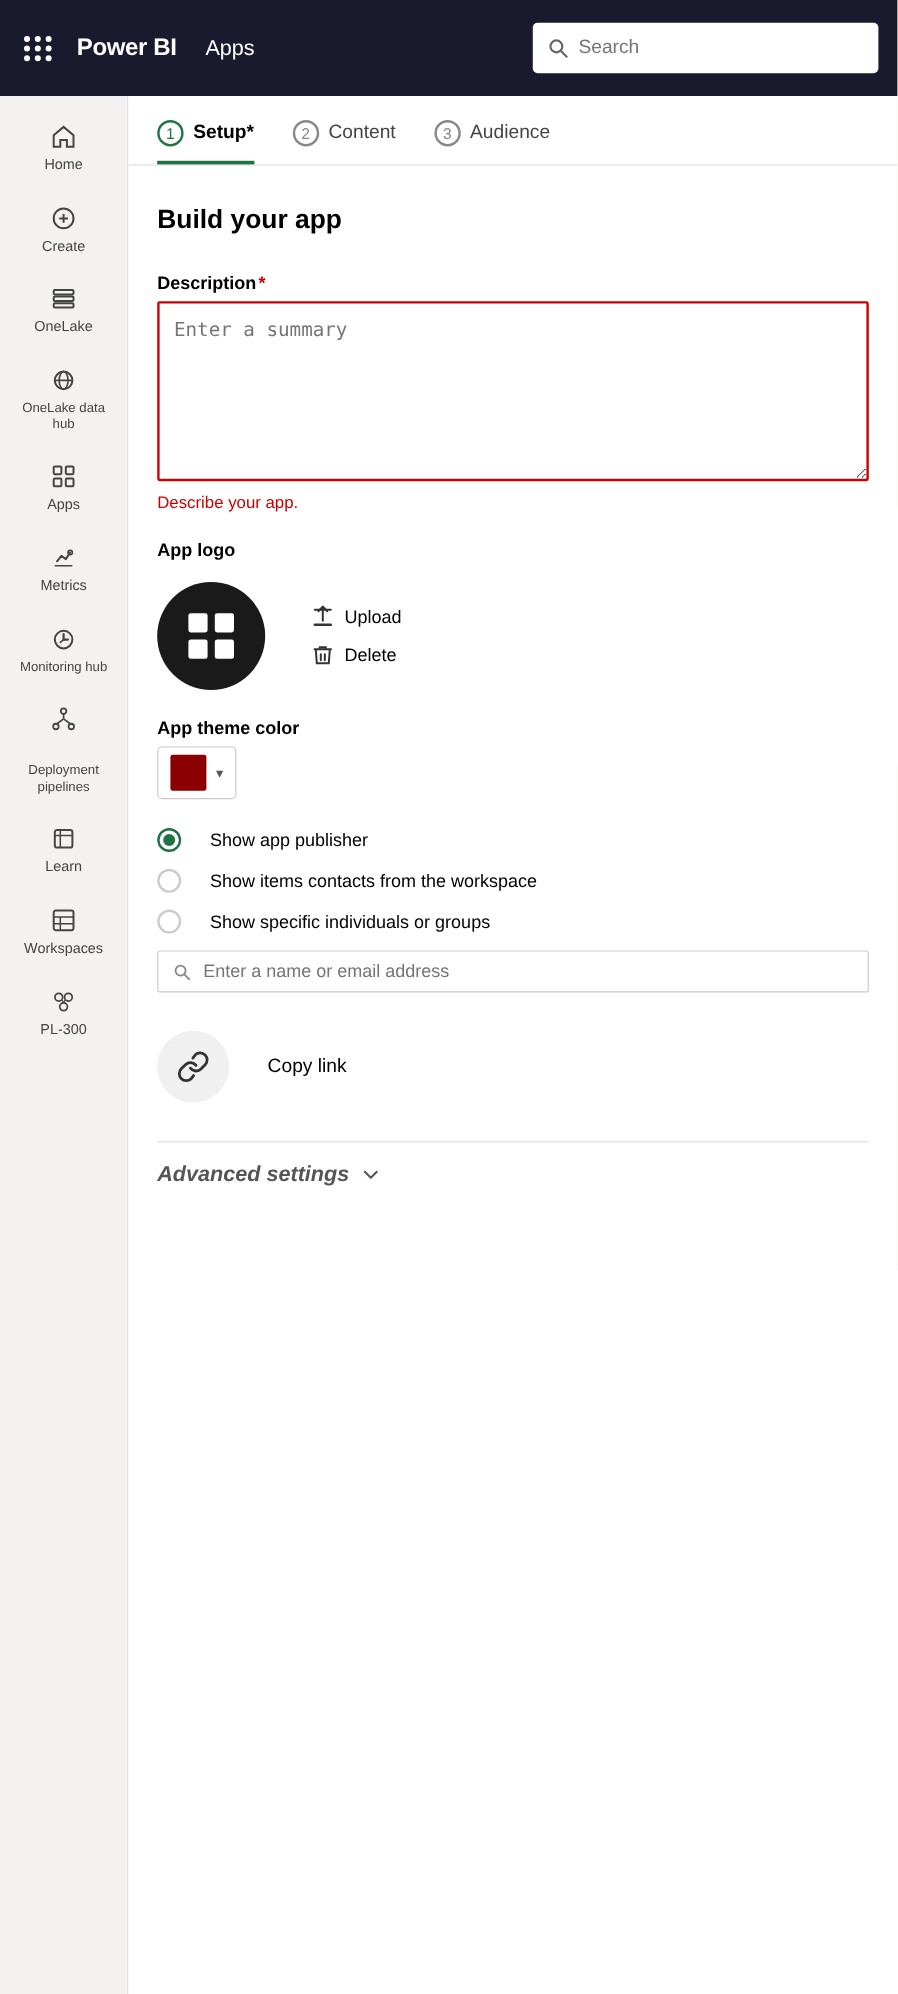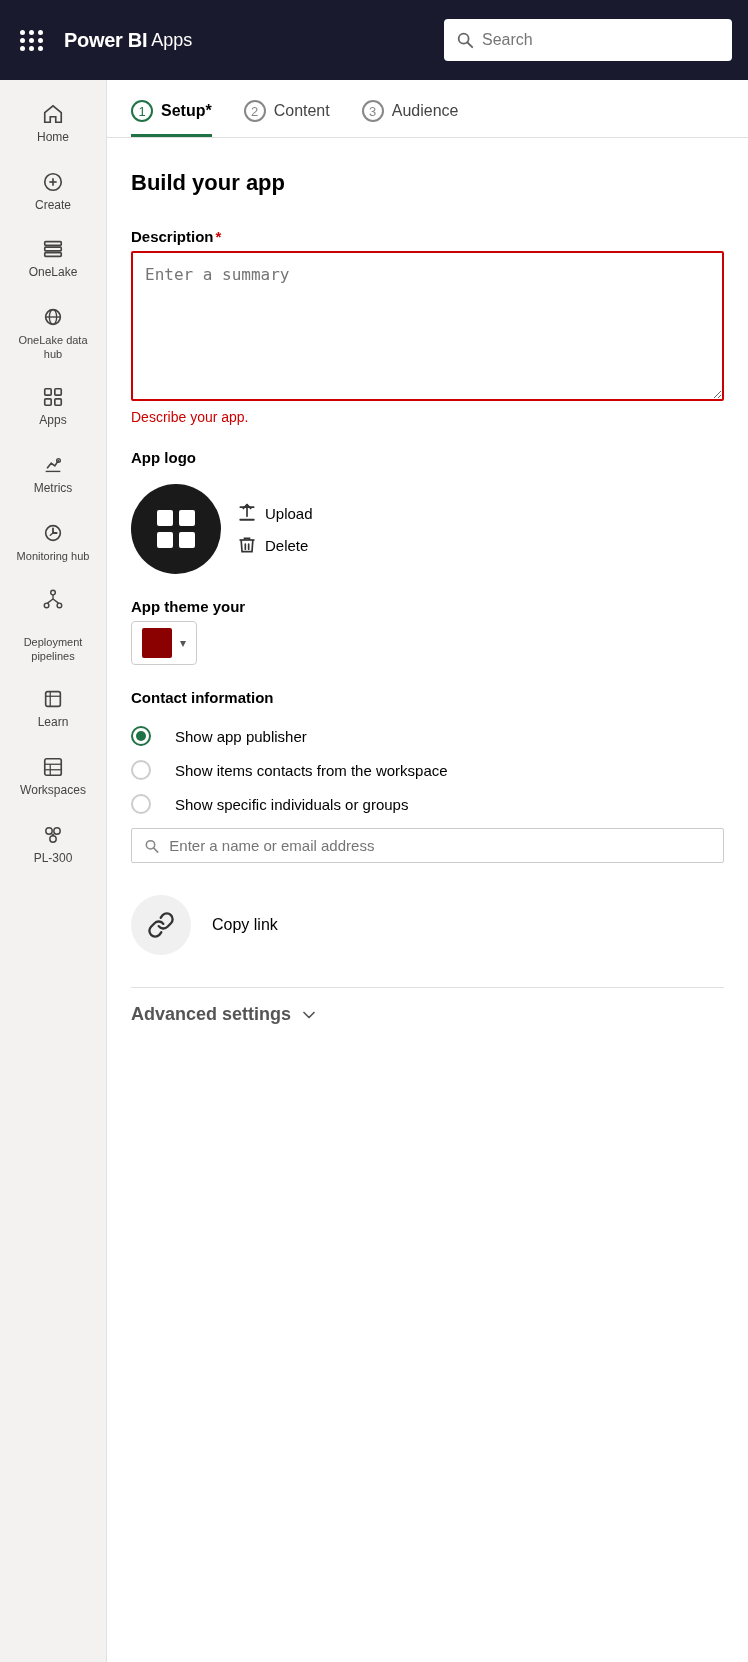--- a/index.html
+++ b/index.html
@@ -33,21 +33,21 @@
     .topbar-dots span {
       width: 5px;
       height: 5px;
       background: #fff;
       border-radius: 50%;
       display: block;
     }
     .topbar-brand {
       display: flex;
       align-items: center;
-      gap: 4px;
+      gap: 24px;
     }
     .topbar-brand-name {
       color: #fff;
       font-size: 20px;
       font-weight: 700;
       letter-spacing: -0.3px;
     }
     .topbar-apps-label {
       color: #fff;
       font-size: 18px;
@@ -224,21 +224,21 @@
     }
 
     .logo-section {
       display: flex;
       flex-direction: column;
       gap: 12px;
     }
     .logo-row {
       display: flex;
       align-items: center;
-      gap: 16px;
+      gap: 38px;
     }
     .app-logo-circle {
       width: 90px;
       height: 90px;
       border-radius: 50%;
       background: #1a1a1a;
       display: flex;
       align-items: center;
       justify-content: center;
       flex-shrink: 0;
@@ -334,21 +334,21 @@
       outline: none;
       font-size: 15px;
       color: #999;
       width: 100%;
       background: transparent;
     }
 
     .copy-link-row {
       display: flex;
       align-items: center;
-      gap: 21px;
+      gap: 32px;
       margin-top: 8px;
     }
     .copy-link-circle {
       width: 60px;
       height: 60px;
       border-radius: 50%;
       background: #f0f0f0;
       display: flex;
       align-items: center;
       justify-content: center;
@@ -361,20 +361,21 @@
     }
 
     .advanced-settings-row {
       display: flex;
       align-items: center;
       gap: 8px;
       cursor: pointer;
       padding: 16px 0;
       border-top: 1px solid #e0e0e0;
       margin-top: 8px;
+      font-style: italic;
     }
     .advanced-settings-label {
       font-size: 18px;
       font-weight: 600;
       color: #555;
     }
 
     
   </style>
 </head>
@@ -597,31 +598,30 @@
                 <path d="M10 11v6M14 11v6" stroke="#333" stroke-width="2" stroke-linecap="round"></path>
                 <path d="M9 6V4h6v2" stroke="#333" stroke-width="2" fill="none"></path>
               </svg>
               <span>Delete</span>
             </button>
           </div>
         </div>
       </div>
 
       <div>
-        <div class="field-label">App theme your</div>
+        <div class="field-label">App theme color</div>
         <div class="color-picker-row">
           <button class="color-box-btn">
             <div class="color-swatch" style="background: rgb(139, 0, 0);"></div>
             <span class="chevron-down">▾</span>
           </button>
         </div>
       </div>
 
       <div class="contact-section">
-        <div class="field-label">Contact information</div>
 
         <label class="radio-row">
           <div class="radio-circle selected"></div>
           <span>Show app publisher</span>
         </label>
 
         <label class="radio-row">
           <div class="radio-circle"></div>
           <span>Show items contacts from the workspace</span>
         </label>

